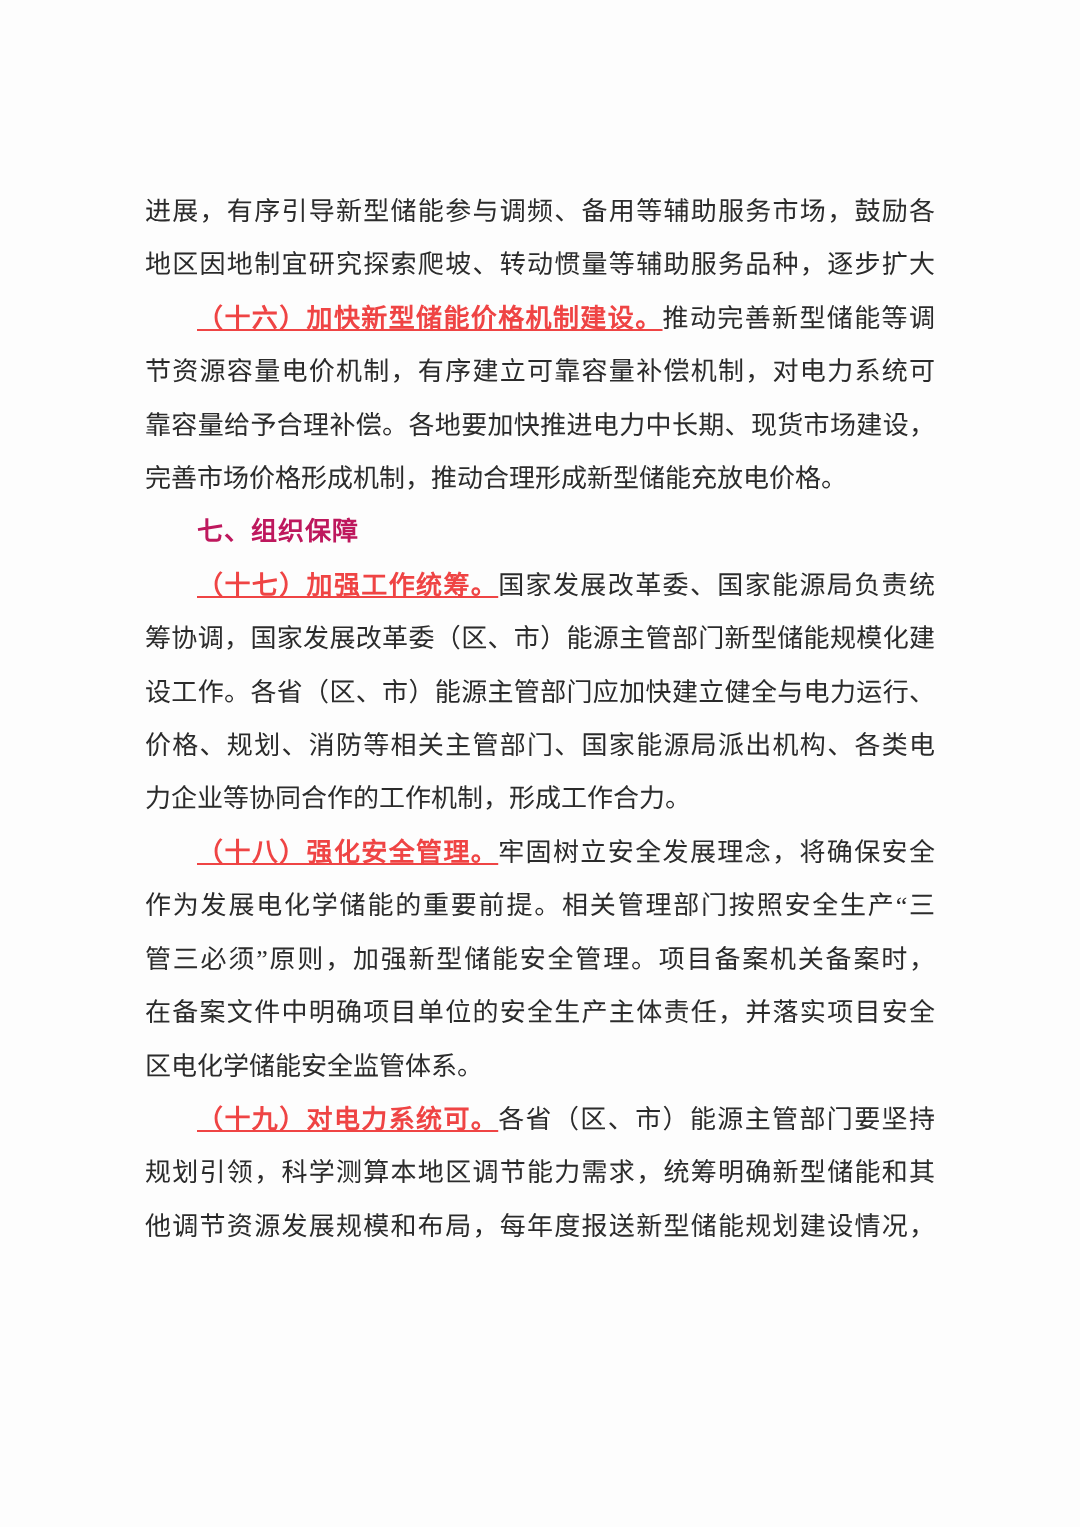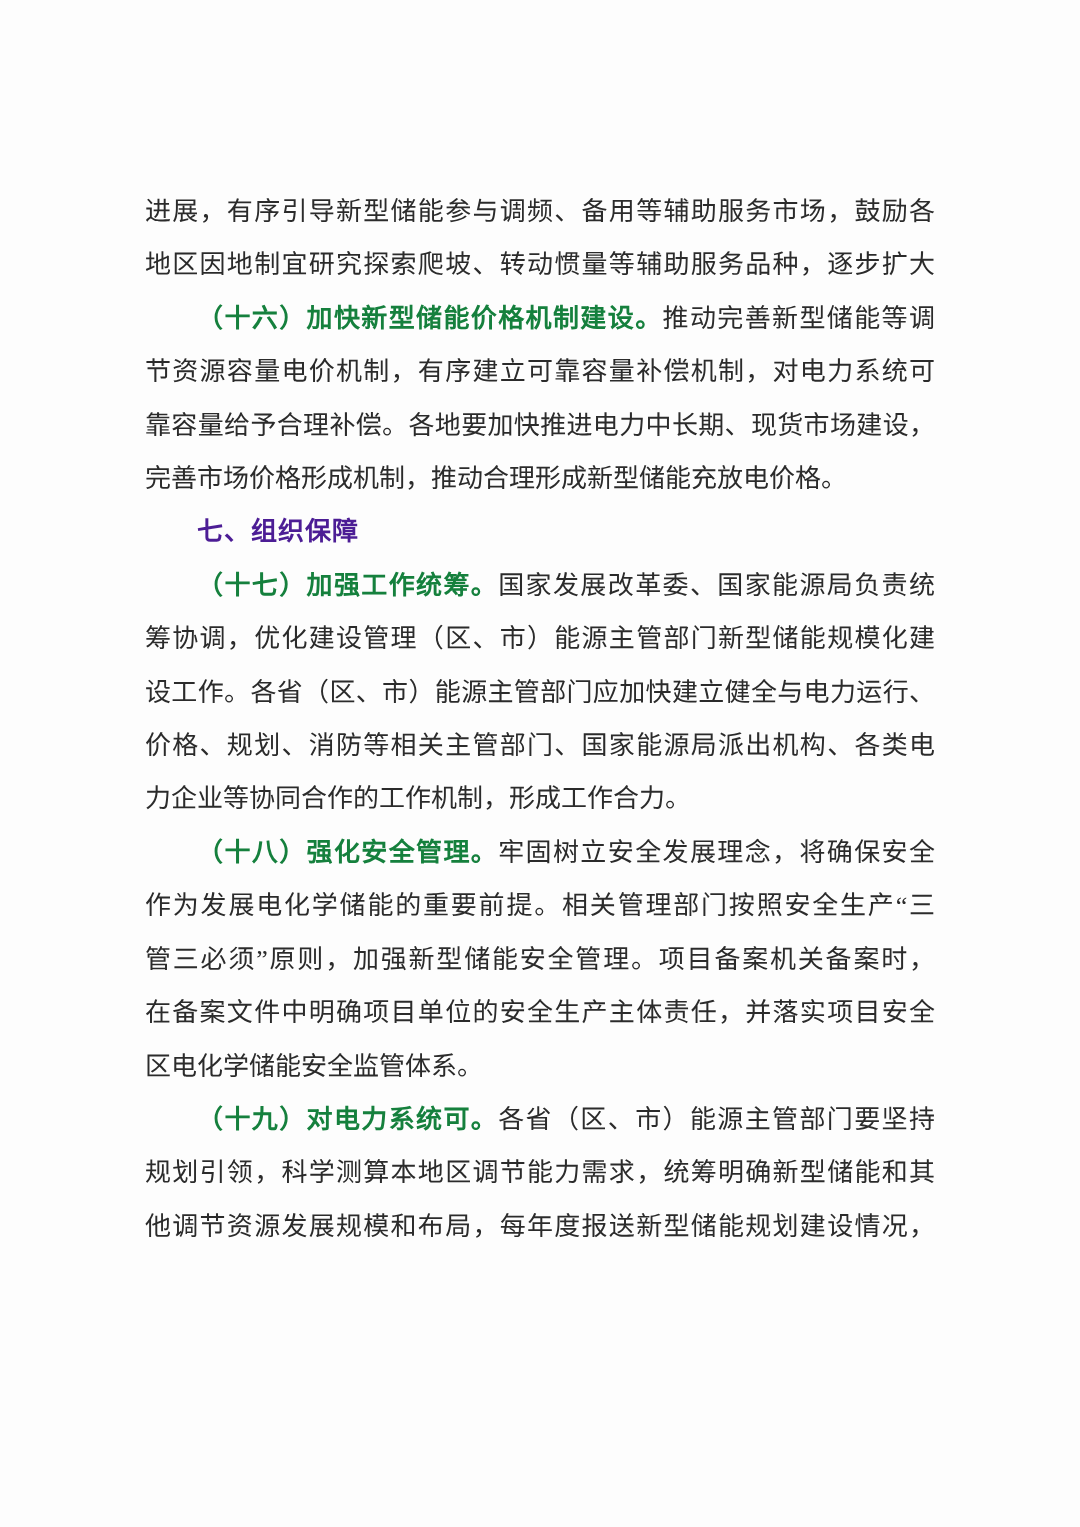--- a/index.html
+++ b/index.html
@@ -34,47 +34,48 @@
   
   .ln.end {
     text-align-last: left;
   }
   
   .ln.ind {
     padding-left: 52px;
   }
   .ln .lead {
     font-weight: 700;
-    color: #15803d;
+    color: #ef4444;
+    text-decoration: underline;
   }
   .ln.heading {
     font-family: "DejaVu Sans", "Liberation Sans", sans-serif;
     font-weight: 700;
-    color: #4c1d95;
+    color: #be185d;
     letter-spacing: 1px;
   }
 </style>
 </head>
 <body>
 
 <div class="page">
   <div class="content">
 
     <div class="ln full"><span>进展，有序引导新型储能参与调频、备用等辅助服务市场，鼓励各</span></div>
     <div class="ln full"><span>地区因地制宜研究探索爬坡、转动惯量等辅助服务品种，逐步扩大</span></div>
 
     <div class="ln full ind"><b class="lead">（十六）加快新型储能价格机制建设。</b><span>推动完善新型储能等调</span></div>
     <div class="ln full"><span>节资源容量电价机制，有序建立可靠容量补偿机制，对电力系统可</span></div>
     <div class="ln full"><span>靠容量给予合理补偿。各地要加快推进电力中长期、现货市场建设，</span></div>
     <div class="ln end"><span>完善市场价格形成机制，推动合理形成新型储能充放电价格。</span></div>
 
     <div class="ln end ind heading"><span>七、组织保障</span></div>
 
     <div class="ln full ind"><b class="lead">（十七）加强工作统筹。</b><span>国家发展改革委、国家能源局负责统</span></div>
-    <div class="ln full"><span>筹协调，优化建设管理（区、市）能源主管部门新型储能规模化建</span></div>
+    <div class="ln full"><span>筹协调，国家发展改革委（区、市）能源主管部门新型储能规模化建</span></div>
     <div class="ln full"><span>设工作。各省（区、市）能源主管部门应加快建立健全与电力运行、</span></div>
     <div class="ln full"><span>价格、规划、消防等相关主管部门、国家能源局派出机构、各类电</span></div>
     <div class="ln end"><span>力企业等协同合作的工作机制，形成工作合力。</span></div>
 
     <div class="ln full ind"><b class="lead">（十八）强化安全管理。</b><span>牢固树立安全发展理念，将确保安全</span></div>
     <div class="ln full"><span>作为发展电化学储能的重要前提。相关管理部门按照安全生产“三</span></div>
     <div class="ln full"><span>管三必须”原则，加强新型储能安全管理。项目备案机关备案时，</span></div>
     <div class="ln full"><span>在备案文件中明确项目单位的安全生产主体责任，并落实项目安全</span></div>
     <div class="ln end"><span>区电化学储能安全监管体系。</span></div>
 

